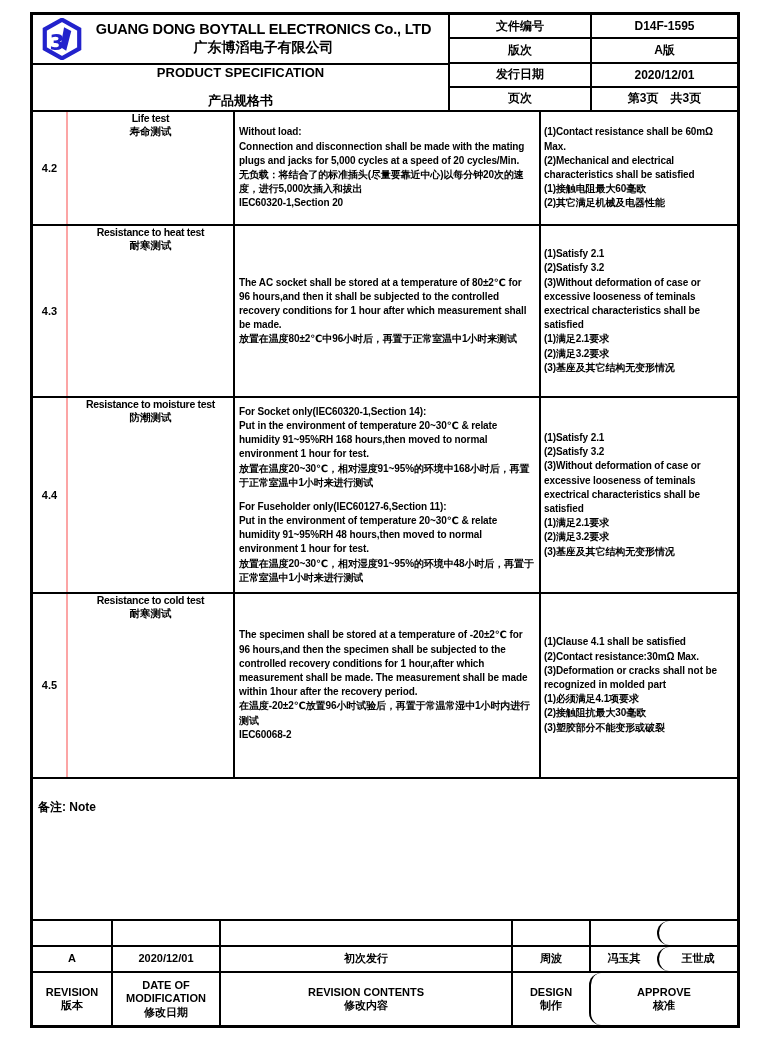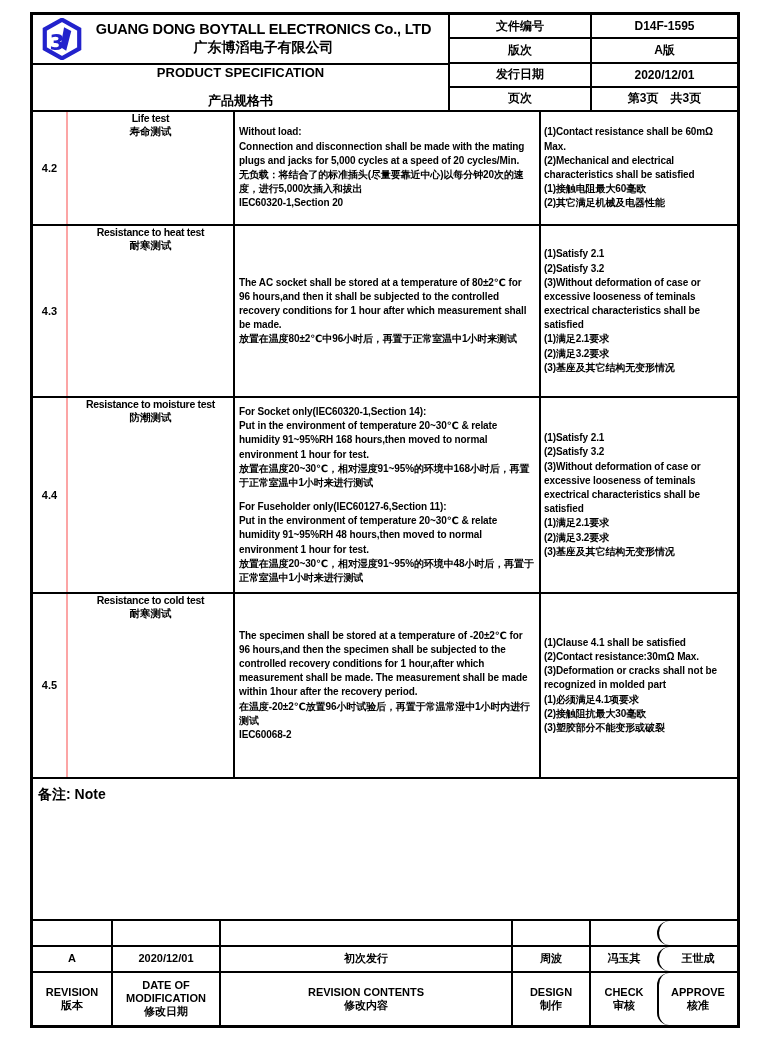--- a/index.html
+++ b/index.html
@@ -43,21 +43,21 @@
   .c-name { width:167px; border-left:2px solid #fca5a5; display:flex; flex-direction:column; align-items:center; justify-content:flex-start; text-align:center; padding:0 1px; }
   .c-name .en { font-size:10.5px; letter-spacing:-0.3px; white-space:nowrap; }
   .c-name .cn { font-size:10.5px; margin-top:1px; }
   .c-desc { width:306px; border-left:2px solid #000; display:flex; flex-direction:column; justify-content:center; padding:2px 4px; font-size:10px; line-height:1.42; letter-spacing:-0.1px; }
   .c-req { flex:1; border-left:2px solid #000; display:flex; flex-direction:column; justify-content:center; padding:6px 3px; font-size:10px; line-height:1.42; letter-spacing:-0.1px; }
   .pre { white-space:pre-wrap; }
   .desc-block + .desc-block { margin-top:10px; }
   .desc-title { font-size:10px; }
 
   
-  .note { height:144px; padding:7px 5px; font-size:14px; }
+  .note { height:144px; padding:20px 5px; font-size:12px; }
 
   
   .rev { height:108px; display:flex; flex-direction:column; }
   .rev-row { display:flex; border-top:2px solid #000; }
   .rev-row:first-child { border-top:none; }
   .rev-row-empty { height:24px; }
   .rev-row-data { height:26px; }
   .rev-row-head { flex:1; }
   .rev-cell { border-left:2px solid #000; display:flex; align-items:center; justify-content:center; text-align:center; font-size:11px; line-height:1.2; }
   .rev-cell:first-child { border-left:none; }
@@ -221,20 +221,18 @@
     <div class="rev-row rev-row-head">
       <div class="rev-cell rc-rev">REVISION
 版本</div>
       <div class="rev-cell rc-date">DATE OF
 MODIFICATION
 修改日期</div>
       <div class="rev-cell rc-contents">REVISION CONTENTS
 修改内容</div>
       <div class="rev-cell rc-design">DESIGN
 制作</div>
-      <div class="rev-cell rc-check">CHECK
-审核</div>
       <div class="rev-cell rc-approve">APPROVE
 核准</div>
     </div>
   </div>
 
 </div>
 
 </body></html>

